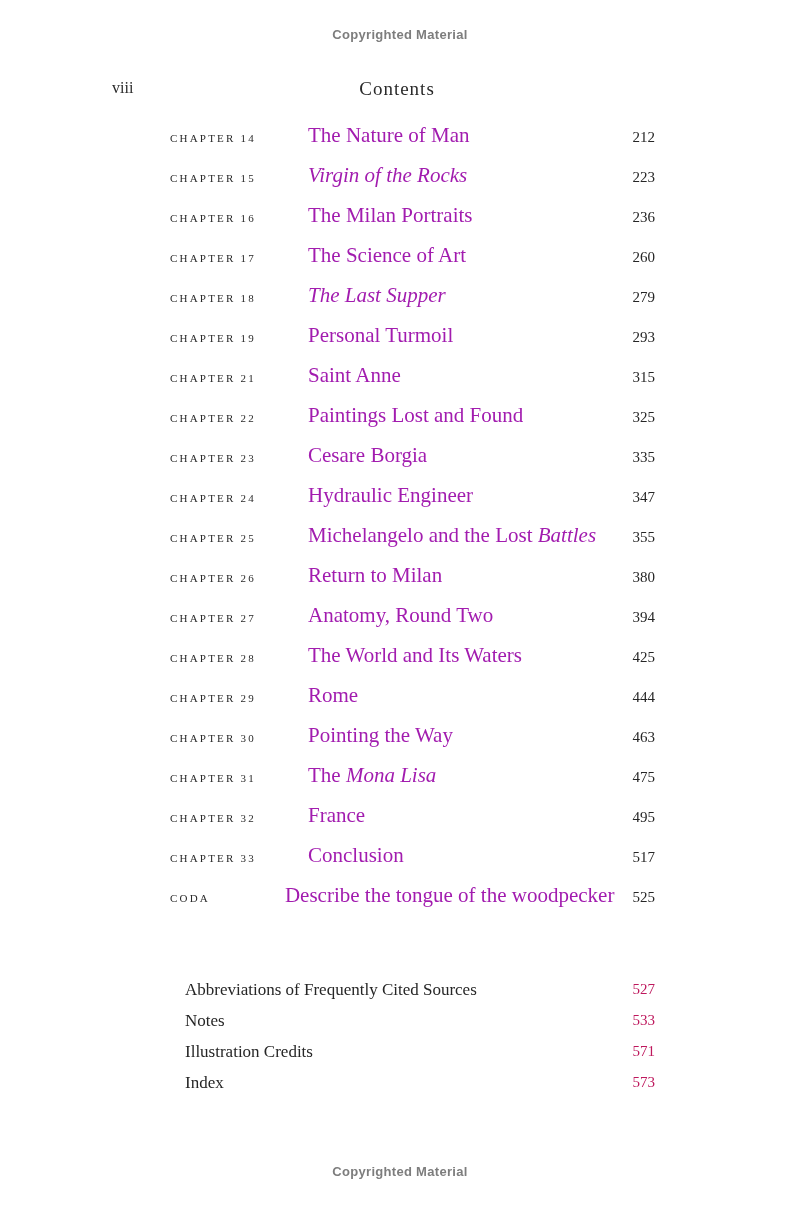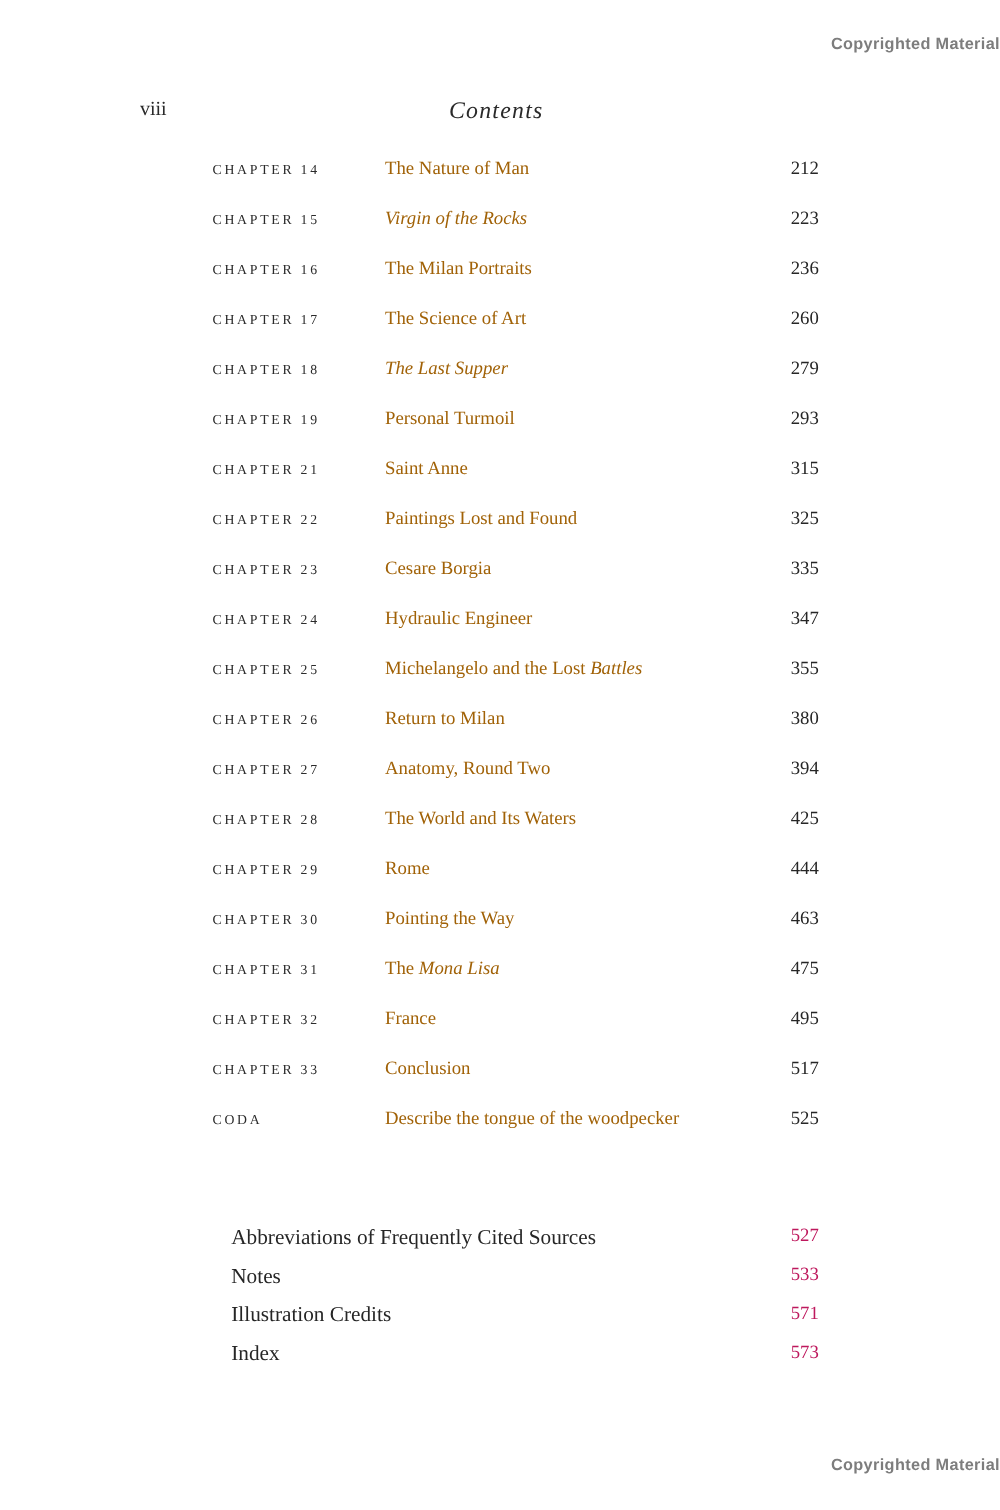--- a/index.html
+++ b/index.html
@@ -8,21 +8,21 @@
     width: 800px;
     height: 1208px;
     background: #ffffff;
     font-family: "Liberation Serif", serif;
     color: #222222;
     overflow: hidden;
   }
   .watermark {
     position: absolute;
     left: 0; right: 0;
-    text-align: right;
+    text-align: center;
     font-family: "Liberation Sans", sans-serif;
     font-weight: bold;
     font-size: 13px;
     letter-spacing: 0.3px;
     color: #7d7d7d;
   }
   .watermark.top { top: 27px; }
   .watermark.bottom { top: 1164px; }
 
   .folio {
@@ -31,21 +31,20 @@
     top: 79px;
     font-size: 16px;
     color: #2a2a2a;
   }
   .contents-title {
     position: absolute;
     left: 0;
     width: 794px;
     top: 78px;
     text-align: center;
-    font-style: italic;
     font-size: 19px;
     letter-spacing: 1px;
     color: #2a2a2a;
   }
 
   .toc-list {
     position: absolute;
     left: 170px;
     top: 115px;
     width: 485px;
@@ -60,22 +59,22 @@
     width: 123px;
     text-align: left;
     font-size: 11px;
     letter-spacing: 2.2px;
     color: #2a2a2a;
     white-space: nowrap;
   }
   .toc-title {
     flex: 1;
     padding-left: 15px;
-    font-size: 15px;
-    color: #a16207;
+    font-size: 21px;
+    color: #a21caf;
     white-space: nowrap;
   }
   .toc-title .it { font-style: italic; }
   .toc-page {
     width: 50px;
     text-align: right;
     font-size: 15px;
     color: #262626;
   }
 

